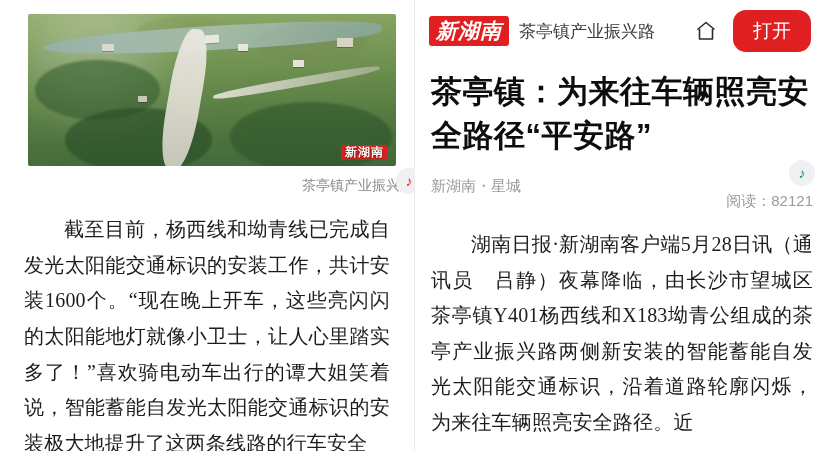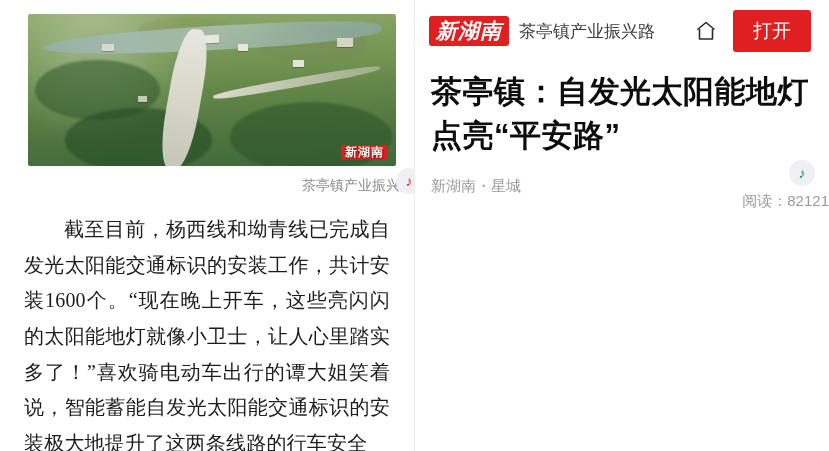--- a/index.html
+++ b/index.html
@@ -184,36 +184,36 @@
     width: 34px; height: 34px;
     display: flex; align-items: center; justify-content: center;
     color: #2b2b2b;
   }
   .open-btn {
     background: #e02020;
     color: #ffffff;
     font-size: 19px;
     padding: 8px 20px;
     border: none;
-    border-radius: 3px;
+    border-radius: 13px;
     cursor: pointer;
     font-family: "Liberation Sans", sans-serif;
   }
 
   .headline {
     margin: 8px 16px 0 16px;
     font-size: 31px;
     line-height: 1.42;
     font-weight: 700;
     color: #0d0d0d;
     letter-spacing: .5px;
   }
 
   .meta {
-    margin: 16px 0 0 16px;
+    margin: 16px 16px 0 16px;
     display: flex;
     align-items: flex-start;
     gap: 23px;
   }
   .meta-left {
     color: #9a9a9a;
     font-size: 15px;
     line-height: 1.6;
   }
   .meta-right {
@@ -292,28 +292,29 @@
       <span class="topbar-spacer"></span>
       <span class="home-icon">
         <svg width="24" height="24" viewBox="0 0 24 24" fill="none" stroke="currentColor" stroke-width="1.6" stroke-linejoin="round">
           <path d="M3.5 10.5 12 3.5l8.5 7"></path>
           <path d="M5.5 10v10h13V10"></path>
         </svg>
       </span>
       <button class="open-btn">打开</button>
     </div>
 
-    <h1 class="headline">茶亭镇：自发光太阳能地灯点亮“平安路”</h1>
+    <h1 class="headline">茶亭镇：为来往车辆照亮安全路径“平安路”</h1>
 
     <div class="meta">
       <div class="meta-left">
         <div>新湖南・星城</div>
       </div>
       <div class="meta-right">
         <span>阅读：</span><span>82121</span>
       </div>
     </div>
 
     <div class="note-badge-right">♪</div>
 
+    <p class="right-body">湖南日报·新湖南客户端5月28日讯（通讯员　吕静）夜幕降临，由长沙市望城区茶亭镇Y401杨西线和X183坳青公组成的茶亭产业振兴路两侧新安装的智能蓄能自发光太阳能交通标识，沿着道路轮廓闪烁，为来往车辆照亮安全路径。近</p>
   </div>
 
 </div>
 
 </body></html>

